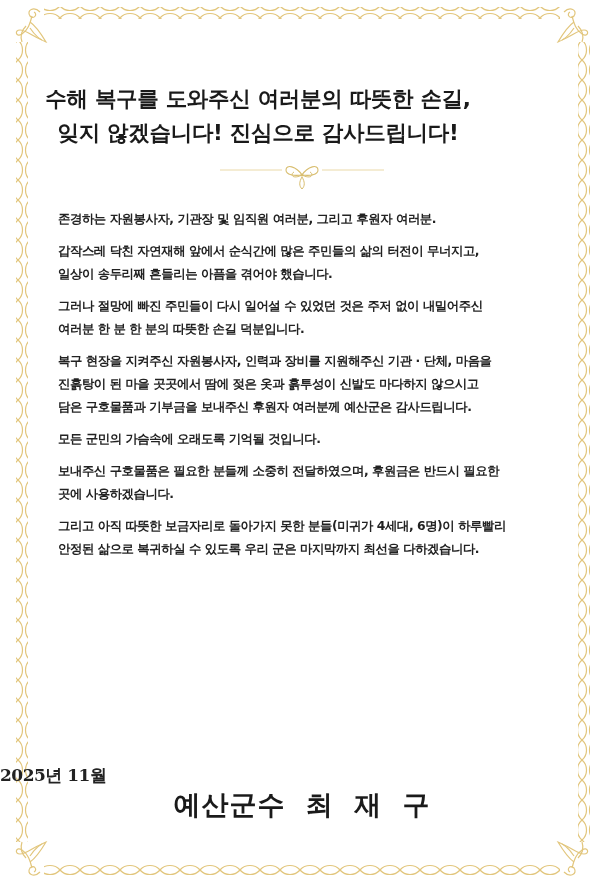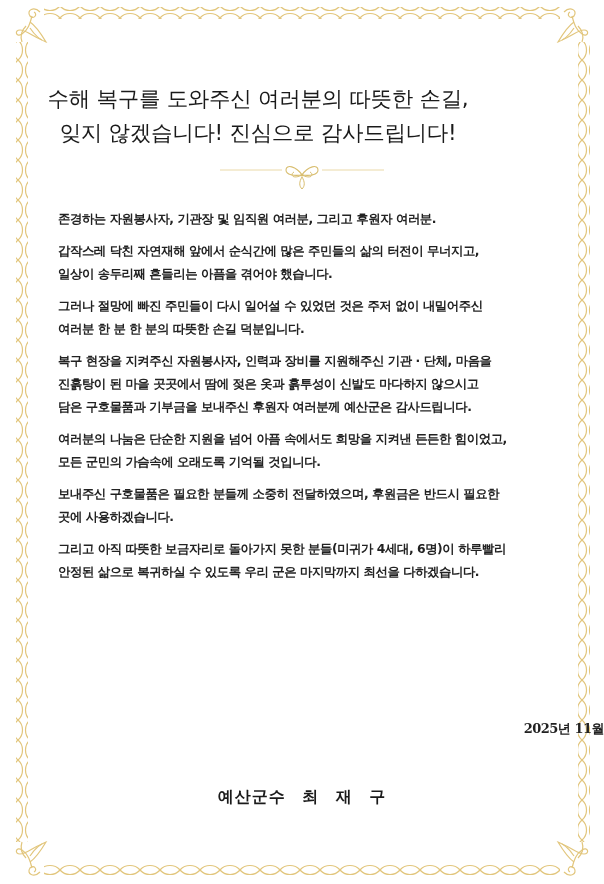--- a/index.html
+++ b/index.html
@@ -4,46 +4,46 @@
   <style>
     * { margin: 0; padding: 0; box-sizing: border-box; }
     html, body { width: 604px; height: 884px; background: #ffffff; overflow: hidden; }
     body { position: relative; font-family: "DejaVu Serif", "Liberation Serif", serif; color: #1e1e1e; }
 
     .frame { position: absolute; left: 0; top: 0; width: 604px; height: 884px; pointer-events: none; }
 
     .title {
       position: absolute; left: 0; top: 82px; width: 516px;
       text-align: center; font-family: "DejaVu Sans", "Liberation Sans", sans-serif;
-      font-weight: normal; font-size: 21.5px; line-height: 34px; color: #1a1a1a;
+      font-weight: bold; font-size: 21.5px; line-height: 34px; color: #1a1a1a;
       letter-spacing: -0.3px;
     }
     .title div { white-space: nowrap; }
 
     .divider { position: absolute; left: 220px; top: 158px; width: 164px; height: 34px; }
 
     .body-text {
       position: absolute; left: 58px; top: 207px; width: 500px;
       font-family: "DejaVu Sans", "Liberation Sans", sans-serif;
       font-weight: bold; font-size: 12.4px; color: #222;
       letter-spacing: -0.45px;
     }
     .body-text p { line-height: 23px; margin-bottom: 9px; white-space: nowrap; }
     .body-text p .ln { display: block; }
     .body-text p.greet { margin-bottom: 9px; }
 
     .date {
-      position: absolute; left: 0; top: 720px; width: 604px; text-align: right;
+      position: absolute; left: 0; top: 764px; width: 604px; text-align: left;
       font-family: "DejaVu Serif", "Liberation Serif", serif; font-weight: bold;
-      font-size: 13px; color: #222; letter-spacing: -0.5px;
+      font-size: 17px; color: #222; letter-spacing: -0.5px;
     }
     .signer {
       position: absolute; left: 0; top: 787px; width: 604px; text-align: center;
       font-family: "DejaVu Serif", "Liberation Serif", serif; font-weight: bold;
-      font-size: 16px; color: #1a1a1a; letter-spacing: 1px; word-spacing: 10px;
+      font-size: 27px; color: #1a1a1a; letter-spacing: 1px; word-spacing: 10px;
     }
   </style>
 </head>
 <body>
 
 <svg class="frame" viewBox="0 0 604 884" xmlns="http://www.w3.org/2000/svg">
   <defs>
     <pattern id="ropeH" x="0" y="0" width="20" height="12" patternUnits="userSpaceOnUse">
       <path d="M0 6 C5 0,15 0,20 6" fill="none" stroke="#e2c67d" stroke-width="1.2"></path>
       <path d="M0 6 C5 12,15 12,20 6" fill="none" stroke="#e2c67d" stroke-width="1.2"></path>
@@ -99,21 +99,20 @@
   <p>
     <span class="ln"> 그러나 절망에 빠진 주민들이 다시 일어설 수 있었던 것은 주저 없이 내밀어주신</span>
     <span class="ln">여러분 한 분 한 분의 따뜻한 손길 덕분입니다.</span>
   </p>
   <p>
     <span class="ln">복구 현장을 지켜주신 자원봉사자, 인력과 장비를 지원해주신 기관 · 단체, 마음을</span>
     <span class="ln"> 진흙탕이 된 마을 곳곳에서 땀에 젖은 옷과 흙투성이 신발도 마다하지 않으시고</span>
     <span class="ln">담은 구호물품과 기부금을 보내주신 후원자 여러분께 예산군은 감사드립니다.</span>
   </p>
   <p>
-    <span class="ln"> 여러분의 나눔은 단순한 지원을 넘어 아픔 속에서도 희망을 지켜낸 든든한 힘이었고,</span>
     <span class="ln">모든 군민의 가슴속에 오래도록 기억될 것입니다.</span>
   </p>
   <p>
     <span class="ln"> 보내주신 구호물품은 필요한 분들께 소중히 전달하였으며, 후원금은 반드시 필요한</span>
     <span class="ln">곳에 사용하겠습니다.</span>
   </p>
   <p>
     <span class="ln"> 그리고 아직 따뜻한 보금자리로 돌아가지 못한 분들(미귀가 4세대, 6명)이 하루빨리</span>
     <span class="ln">안정된 삶으로 복귀하실 수 있도록 우리 군은 마지막까지 최선을 다하겠습니다.</span>
   </p>

